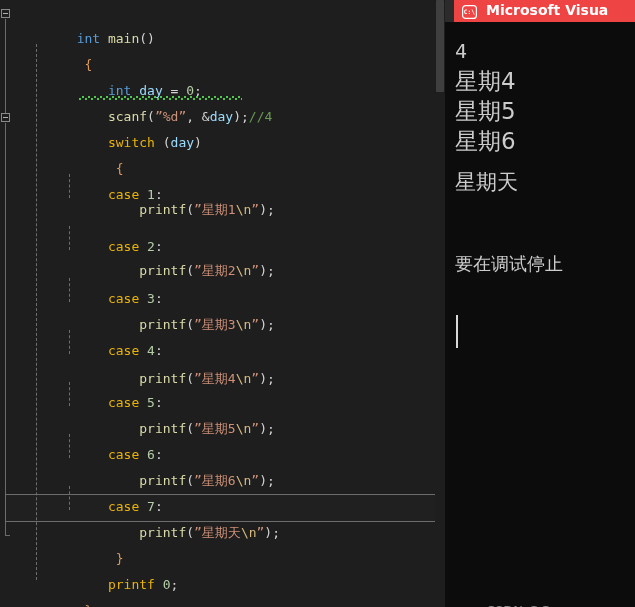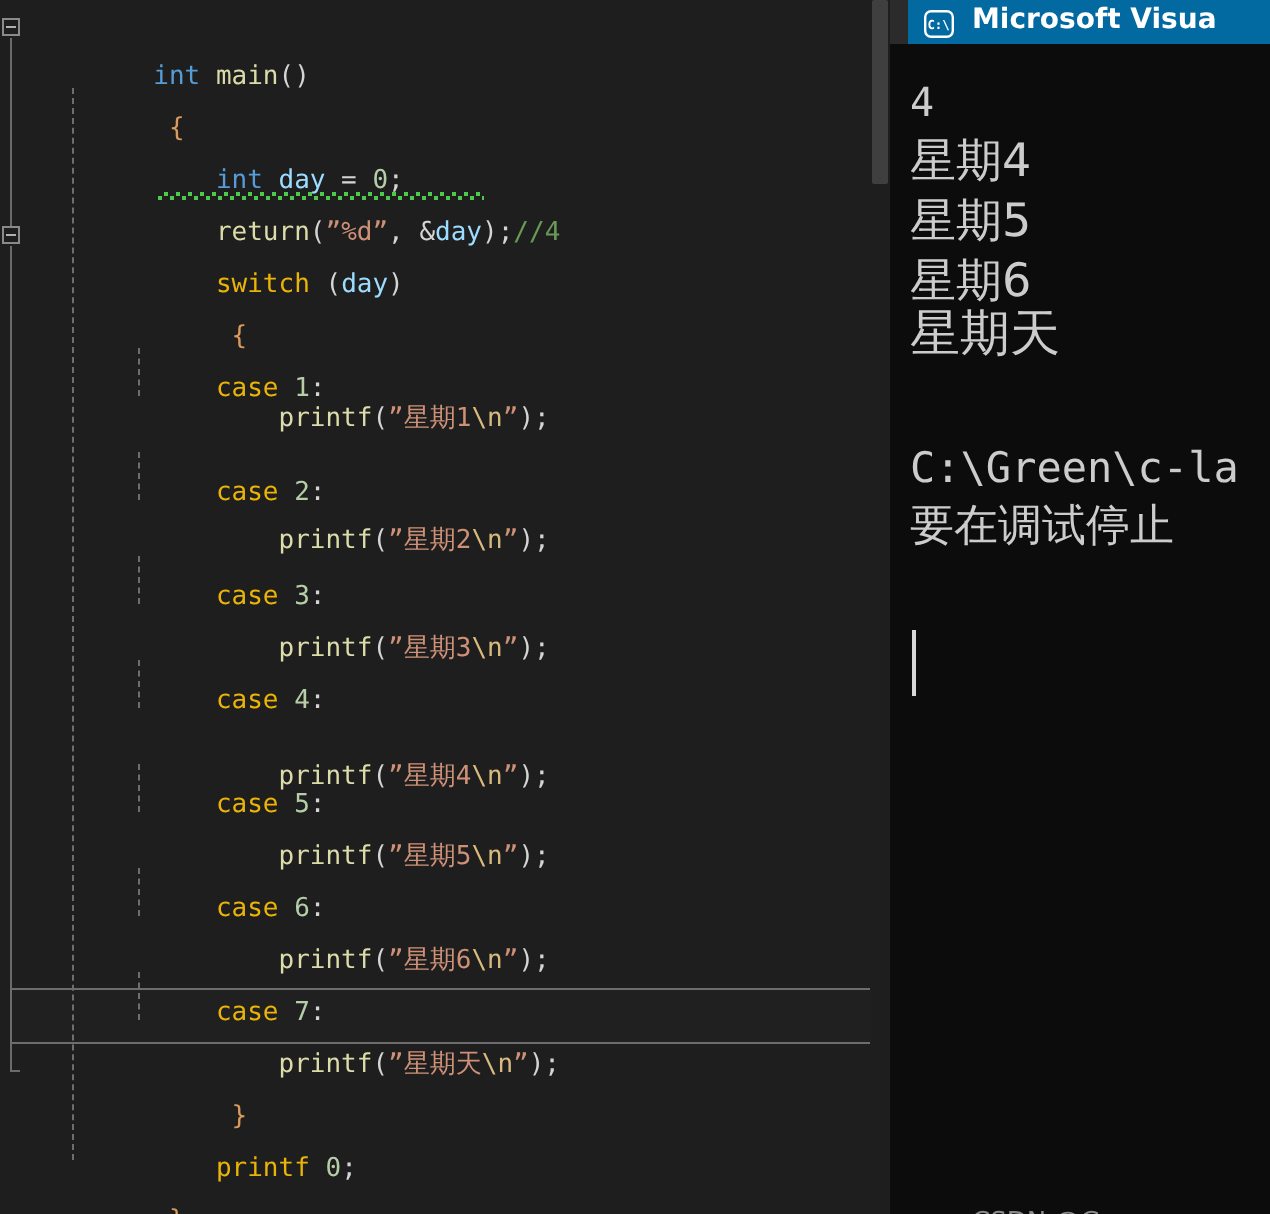--- a/index.html
+++ b/index.html
@@ -44,21 +44,21 @@
 
   #curline{position:absolute;left:5px;width:438px;height:28px;
            border:1px solid #6d6d6d;box-sizing:border-box;
            background:rgba(255,255,255,0.012);pointer-events:none;}
 
   #vscroll{position:absolute;right:0;top:0;width:10px;height:607px;background:#1e1e1e;}
   #vthumb{position:absolute;right:1px;width:8px;background:#3f3f3f;border-radius:1px;}
 
   
   #console{position:absolute;left:445px;top:0;width:190px;height:607px;background:#0c0c0c;}
-  #contitle{position:absolute;left:0;top:0;width:190px;height:22px;background:#0369a1;}
+  #contitle{position:absolute;left:0;top:0;width:190px;height:22px;background:#ef4444;}
   #tabstrip{position:absolute;left:0;top:0;width:9px;height:22px;background:#2b2b2b;}
   #conicon{position:absolute;left:17px;top:4px;width:15px;height:14px;}
   #contitletext{position:absolute;left:41px;top:2px;font-size:14px;font-weight:bold;
      color:#ffffff;font-family:"DejaVu Sans","Liberation Sans",sans-serif;white-space:nowrap;}
   #conbody{position:absolute;left:0;top:22px;width:190px;height:585px;overflow:hidden;}
   .cl{position:absolute;left:10px;white-space:nowrap;color:#cccccc;font-size:20px;
       font-family:"DejaVu Sans Mono","Liberation Mono",monospace;line-height:20px;}
   .cl-cjk{font-family:"DejaVu Sans","Liberation Sans",sans-serif;}
   #caret{position:absolute;left:11px;width:2px;height:33px;background:#d8d8d8;}
   #watermark{position:absolute;left:41px;top:580px;font-size:13px;color:#8a8a8a;
@@ -87,21 +87,21 @@
 
       <div class="ln" style="position:absolute;top:26px;">
         <span class="brace"> {</span>
       </div>
 
       <div class="ln" style="position:absolute;top:52px;">
         <span class="punct">    </span><span class="kw-blue">int</span><span class="punct"> </span><span class="id">day</span><span class="punct"> = </span><span class="num">0</span><span class="punct">;</span>
       </div>
 
       <div class="ln" style="position:absolute;top:78px;">
-        <span class="punct">    </span><span class="fn">return</span><span class="punct">(</span><span class="str">”</span><span class="str">%d</span><span class="str">”</span><span class="punct">, &amp;</span><span class="id">day</span><span class="punct">);</span><span class="cmt">//4</span>
+        <span class="punct">    </span><span class="fn">scanf</span><span class="punct">(</span><span class="str">”</span><span class="str">%d</span><span class="str">”</span><span class="punct">, &amp;</span><span class="id">day</span><span class="punct">);</span><span class="cmt">//4</span>
       </div>
       <div class="squiggle" style="left:64px;top:96px;width:164px;"></div>
 
       <div class="ln" style="position:absolute;top:104px;">
         <span class="punct">    </span><span class="kw-pink">switch</span><span class="punct"> (</span><span class="id">day</span><span class="punct">)</span>
       </div>
 
       <div class="ln" style="position:absolute;top:130px;">
         <span class="brace">     {</span>
       </div>
@@ -123,21 +123,21 @@
       <div class="ln" style="position:absolute;top:260px;">
         <span class="punct">    </span><span class="kw-pink">case</span><span class="punct"> </span><span class="num">3</span><span class="punct">:</span>
       </div>
       <div class="ln" style="position:absolute;top:286px;">
         <span class="punct">        </span><span class="fn">printf</span><span class="punct">(</span><span class="str">”星期3</span><span class="esc">\n</span><span class="str">”</span><span class="punct">);</span>
       </div>
 
       <div class="ln" style="position:absolute;top:312px;">
         <span class="punct">    </span><span class="kw-pink">case</span><span class="punct"> </span><span class="num">4</span><span class="punct">:</span>
       </div>
-      <div class="ln" style="position:absolute;top:350px;">
+      <div class="ln" style="position:absolute;top:340px;">
         <span class="punct">        </span><span class="fn">printf</span><span class="punct">(</span><span class="str">”星期4</span><span class="esc">\n</span><span class="str">”</span><span class="punct">);</span>
       </div>
 
       <div class="ln" style="position:absolute;top:364px;">
         <span class="punct">    </span><span class="kw-pink">case</span><span class="punct"> </span><span class="num">5</span><span class="punct">:</span>
       </div>
       <div class="ln" style="position:absolute;top:390px;">
         <span class="punct">        </span><span class="fn">printf</span><span class="punct">(</span><span class="str">”星期5</span><span class="esc">\n</span><span class="str">”</span><span class="punct">);</span>
       </div>
 
@@ -195,22 +195,21 @@
         </svg>
       </div>
       <div id="contitletext">Microsoft Visua</div>
     </div>
 
     <div id="conbody">
       <div class="cl" style="top:19px;">4</div>
       <div class="cl cl-cjk" style="top:49px;font-size:23px;">星期4</div>
       <div class="cl cl-cjk" style="top:79px;font-size:23px;">星期5</div>
       <div class="cl cl-cjk" style="top:109px;font-size:23px;">星期6</div>
-      <div class="cl cl-cjk" style="top:135px;font-size:25px;">星期天</div>
+      <div class="cl cl-cjk" style="top:150px;font-size:21px;">星期天</div>
       <div class="cl" style="top:169px;"></div>
-      <div class="cl" style="top:202px;font-size:21px;">C:\Green\c-la</div>
-      <div class="cl cl-cjk" style="top:232px;font-size:22px;">要在调试停止</div>
+      <div class="cl cl-cjk" style="top:232px;font-size:18px;">要在调试停止</div>
       <div id="caret" style="top:293px;"></div>
       <div id="watermark">CSDN @Green。 。</div>
     </div>
   </div>
 
 </div>
 
 </body></html>

